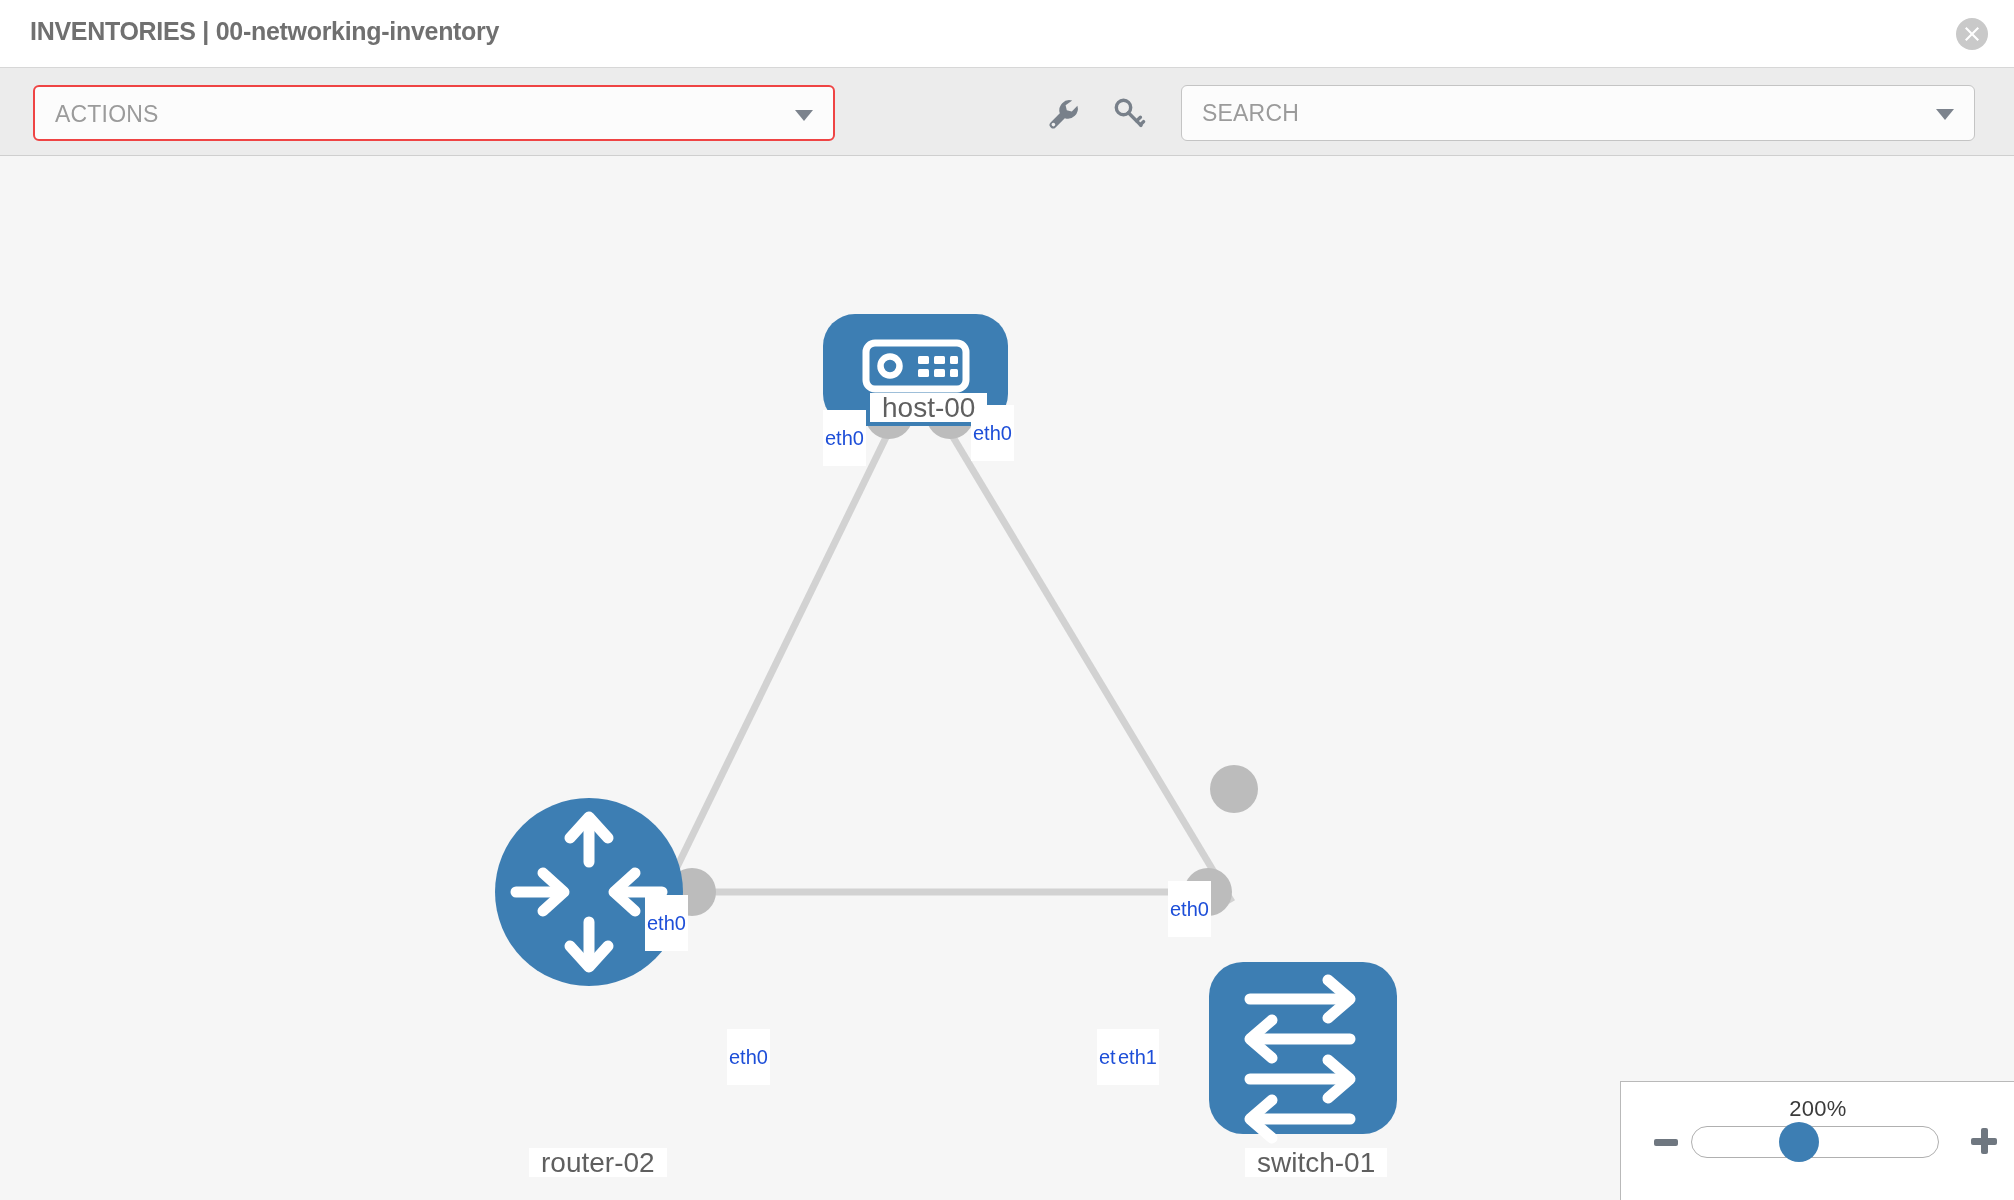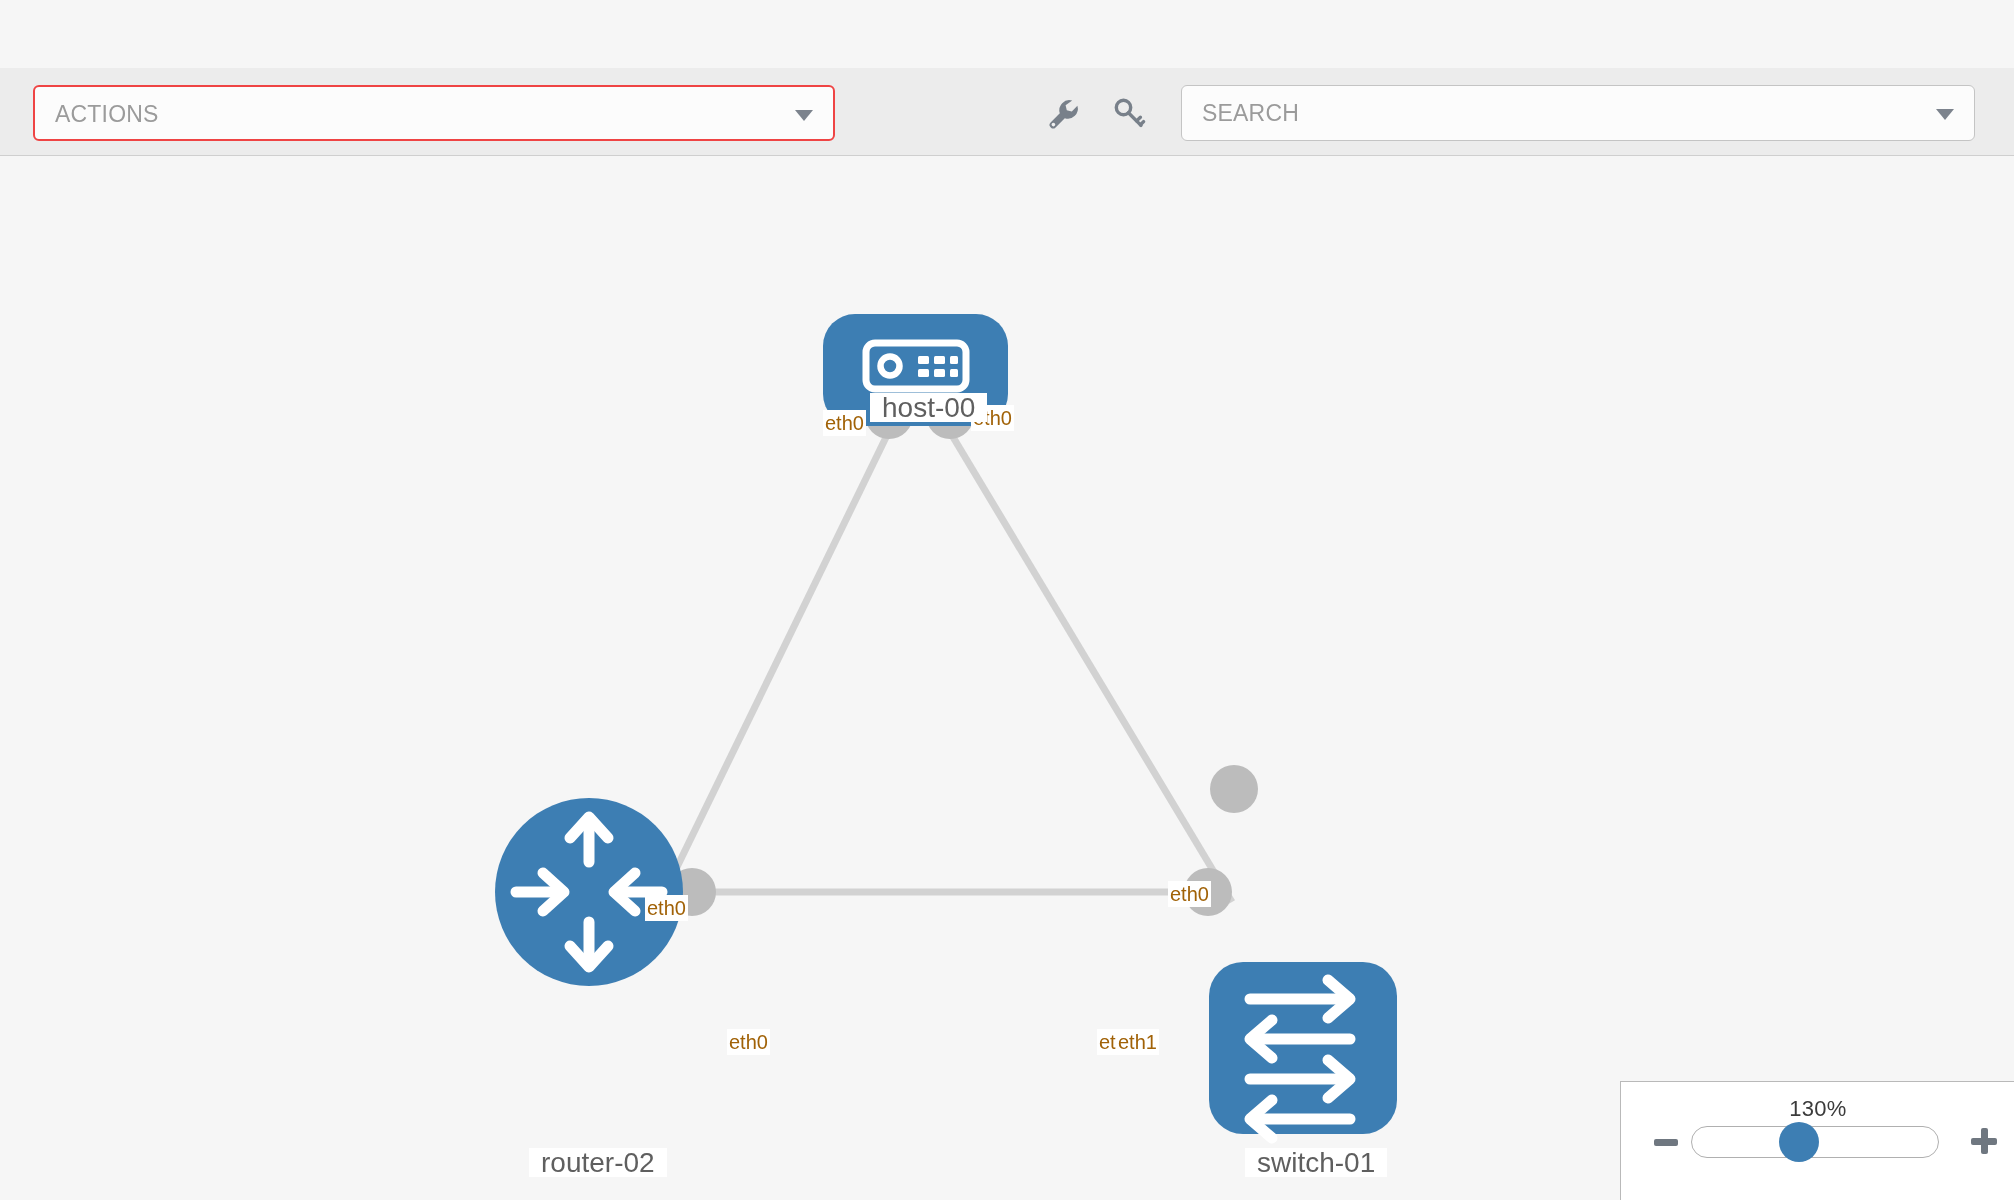--- a/index.html
+++ b/index.html
@@ -140,25 +140,25 @@
     font-size: 28px;
     color: #5f5f5f;
     background: #ffffff;
     white-space: nowrap;
     line-height: 1.05;
     padding: 0 12px;
   }
   .iface-label {
     position: absolute;
     font-size: 20px;
-    color: #a16207;
+    color: #1d4ed8;
     background: #ffffff;
     white-space: nowrap;
     line-height: 1.1;
-    padding: 2px 2px;
+    padding: 17px 2px;
   }
 
   
   .zoom-panel {
     position: absolute;
     left: 1620px;
     top: 1081px;
     width: 394px;
     height: 119px;
     background: #ffffff;
@@ -223,20 +223,28 @@
     border-radius: 2px;
   }
   .zoom-plus::before { left: 0; top: 9.5px; width: 26px; height: 7px; }
   .zoom-plus::after  { top: 0; left: 9.5px; width: 7px; height: 26px; }
 </style>
 </head>
 <body>
 
 <div id="app">
 
+  <div class="header">
+    <div class="header-title">INVENTORIES | 00-networking-inventory</div>
+    <div class="close-btn">
+      <svg width="32" height="32" viewBox="0 0 32 32" aria-hidden="true">
+        <path d="M10.5 9 L16 14.5 L21.5 9 L23 10.5 L17.5 16 L23 21.5 L21.5 23 L16 17.5 L10.5 23 L9 21.5 L14.5 16 L9 10.5 Z" fill="#ffffff"></path>
+      </svg>
+    </div>
+  </div>
 
   <div class="toolbar"></div>
 
   <div class="actions-select">
     <span class="actions-label">ACTIONS</span>
     <span class="caret"></span>
   </div>
 
   <div class="tool-icon wrench">
     <svg width="44" height="44" viewBox="0 0 44 44" aria-hidden="true">
@@ -340,20 +348,20 @@
     <span class="iface-label" style="left:1097px; top:872px;">eth0</span>
     <span class="iface-label" style="left:1116px; top:872px;">eth1</span>
 
     <span class="node-label" style="left:870px; top:236px;">host-00</span>
     <span class="node-label" style="left:529px; top:991px;">router-02</span>
     <span class="node-label" style="left:1245px; top:991px;">switch-01</span>
 
   </div>
 
   <div class="zoom-panel">
-    <div class="zoom-value">130%</div>
+    <div class="zoom-value">200%</div>
     <div class="zoom-minus"></div>
     <div class="zoom-track"></div>
     <div class="zoom-handle"></div>
     <div class="zoom-plus"></div>
   </div>
 
 </div>
 
 </body></html>

